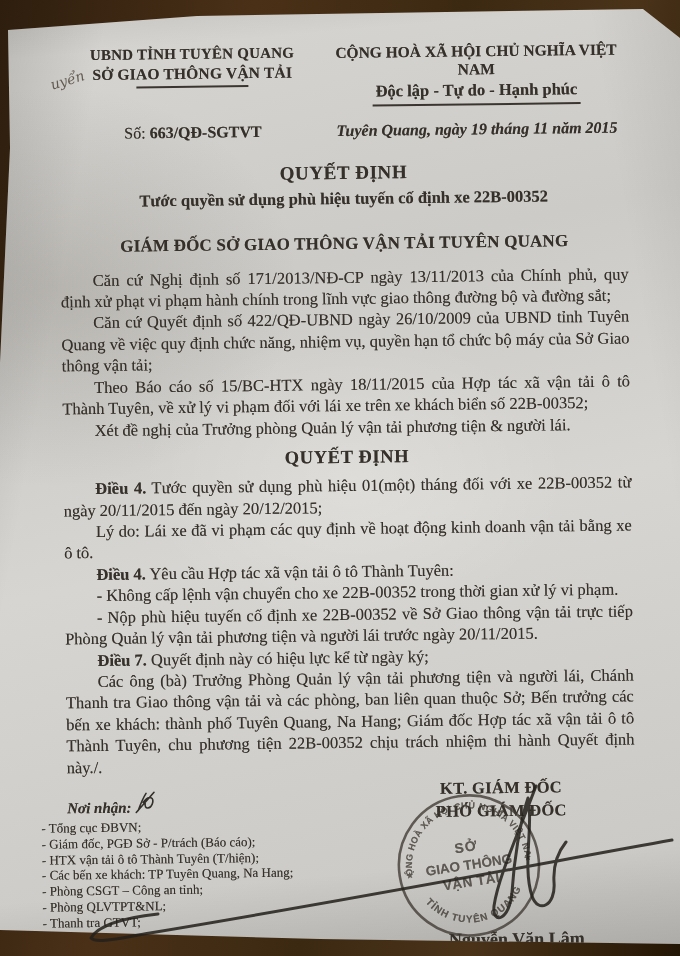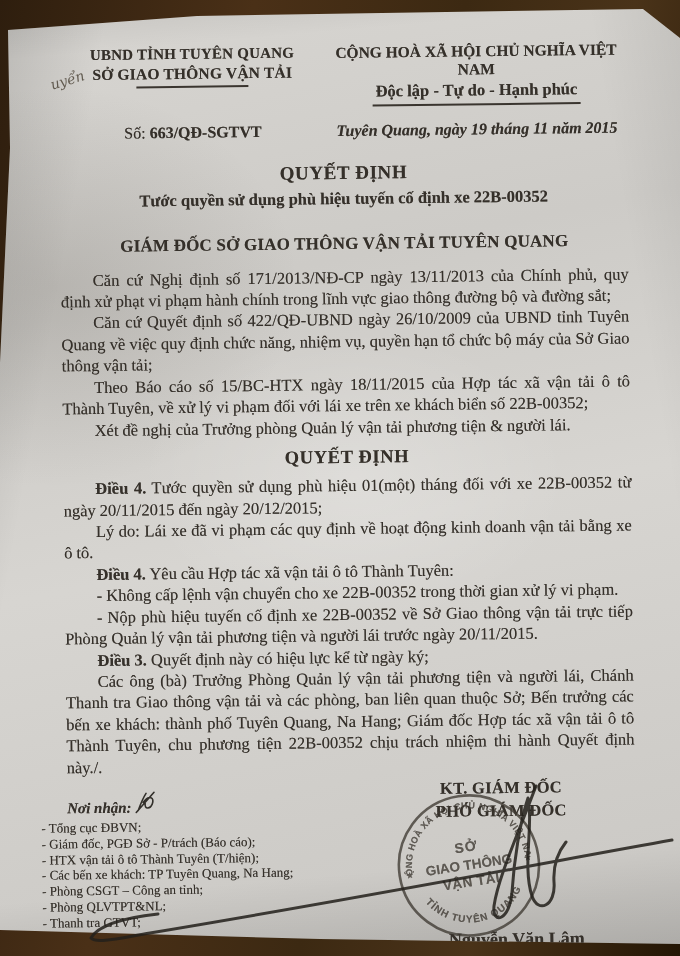--- a/index.html
+++ b/index.html
@@ -120,21 +120,21 @@
           <p class="para"><b>Điều 4.</b><span> Tước quyền sử dụng phù hiệu 01(một) tháng đối với xe 22B-00352 từ ngày 20/11/2015 đến ngày 20/12/2015;</span></p>
 
           <p class="para"><b></b><span>Lý do: Lái xe đã vi phạm các quy định về hoạt động kinh doanh vận tải bằng xe ô tô.</span></p>
 
           <p class="para"><b>Điều 4.</b><span> Yêu cầu Hợp tác xã vận tải ô tô Thành Tuyên:</span></p>
 
           <p class="para"><b></b><span>- Không cấp lệnh vận chuyển cho xe 22B-00352 trong thời gian xử lý vi phạm.</span></p>
 
           <p class="para"><b></b><span>- Nộp phù hiệu tuyến cố định xe 22B-00352 về Sở Giao thông vận tải trực tiếp Phòng Quản lý vận tải phương tiện và người lái trước ngày 20/11/2015.</span></p>
 
-          <p class="para"><b>Điều 3.</b><span> Quyết định này có hiệu lực kể từ ngày ký;</span></p>
+          <p class="para"><b>Điều 7.</b><span> Quyết định này có hiệu lực kể từ ngày ký;</span></p>
 
           <p class="para"><b></b><span>Các ông (bà) Trưởng Phòng Quản lý vận tải phương tiện và người lái, Chánh Thanh tra Giao thông vận tải và các phòng, ban liên quan thuộc Sở; Bến trưởng các bến xe khách: thành phố Tuyên Quang, Na Hang; Giám đốc Hợp tác xã vận tải ô tô Thành Tuyên, chu phương tiện 22B-00352 chịu trách nhiệm thi hành Quyết định này./.</span></p>
         </div>
 
       <div class="footer-row">
         <div class="recipients-block">
           <div class="recipients-label-row">
             <span class="recipients-label">Nơi nhận:</span>
             <svg class="hw-mark" width="26" height="24" viewBox="0 0 26 24">
               <path d="M5,20 C8,12 11,6 13,3 M10,12 C16,4 22,7 19,14 C17,19 11,19 12,13 M3,22 L21,2" fill="none" stroke="#33302b" stroke-width="1.6" stroke-linecap="round"></path>

